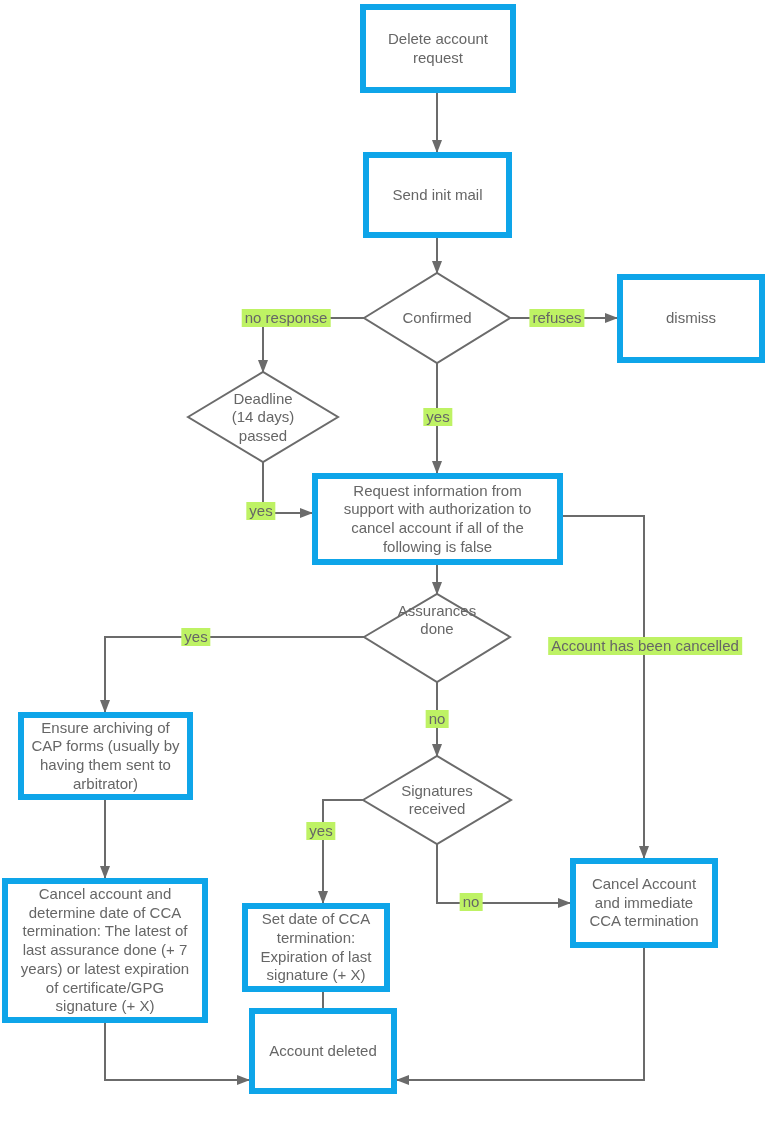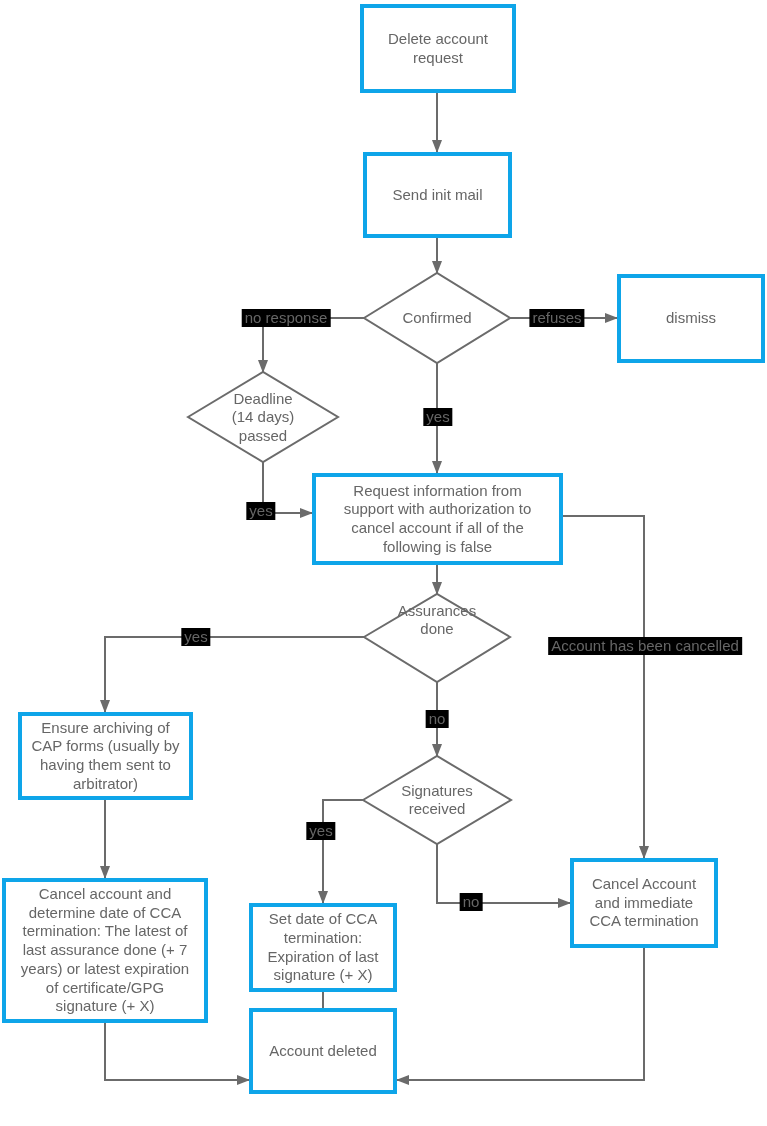--- a/index.html
+++ b/index.html
@@ -13,38 +13,38 @@
     color: #666666;
     overflow: hidden;
   }
   svg.layer { position: absolute; left: 0; top: 0; }
   .edge { fill: none; stroke: #6b6b6b; stroke-width: 2; }
   .shape { fill: #ffffff; stroke: #6b6b6b; stroke-width: 2; }
   .box {
     position: absolute;
     box-sizing: border-box;
     background: #ffffff;
-    border: 4px solid #0ea5e9;
+    border: 6px solid #0ea5e9;
     display: flex;
     align-items: center;
     justify-content: center;
     text-align: center;
     line-height: 1.25;
   }
   .box .txt { display: inline-block; }
   .dlabel {
     position: absolute;
     transform: translate(-50%, -50%);
     text-align: center;
     line-height: 1.22;
   }
   .elabel {
     position: absolute;
     transform: translate(-50%, -50%);
-    background: #000000;
+    background: #bef264;
     padding: 0 3px;
     white-space: nowrap;
     line-height: 1.2;
   }
 </style>
 </head>
 <body>
 
 <div class="canvas">
 
@@ -95,21 +95,21 @@
   </div>
 
   <div class="box" style="left:18px; top:712px; width:175px; height:88px;">
     <span class="txt" style="width:150px">Ensure archiving of CAP forms (usually by having them sent to arbitrator)</span>
   </div>
 
   <div class="box" style="left:2px; top:878px; width:206px; height:145px;">
     <span class="txt" style="width:180px">Cancel account and determine date of CCA termination: The latest of last assurance done (+ 7 years) or latest expiration of certificate/GPG signature (+ X)</span>
   </div>
 
-  <div class="box" style="left:249px; top:903px; width:148px; height:89px;">
+  <div class="box" style="left:242px; top:903px; width:148px; height:89px;">
     <span class="txt" style="width:122px">Set date of CCA termination: Expiration of last signature (+ X)</span>
   </div>
 
   <div class="box" style="left:570px; top:858px; width:148px; height:90px;text-align:center;">
     <span class="txt" style="width:120px">Cancel Account and immediate CCA termination</span>
   </div>
 
   <div class="box" style="left:249px; top:1008px; width:148px; height:86px;">
     <span class="txt" style="width:130px">Account deleted</span>
   </div>

